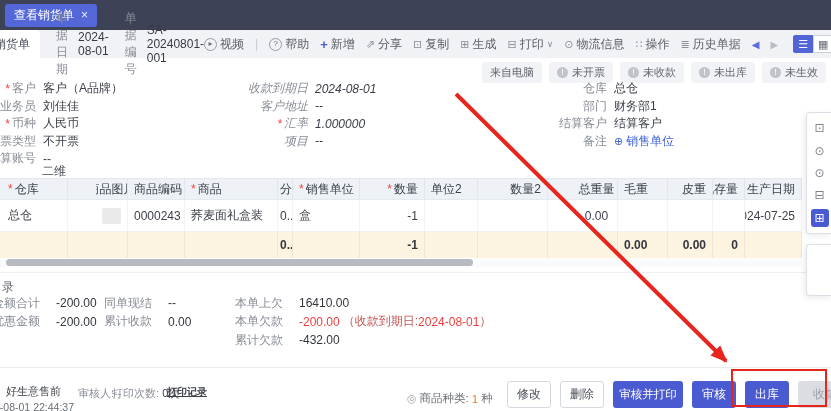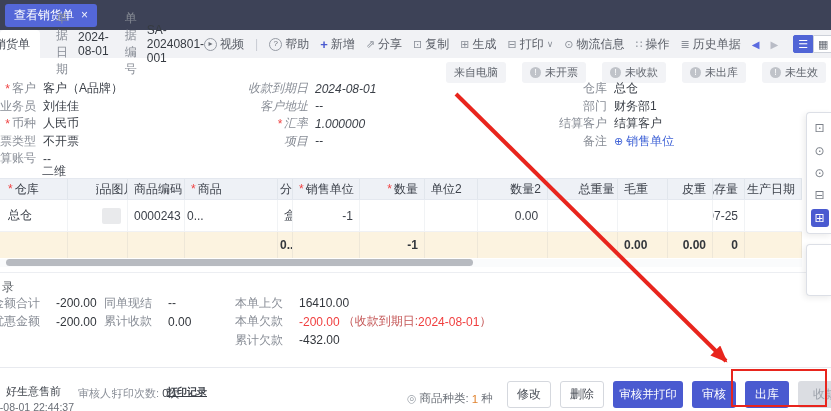--- a/index.html
+++ b/index.html
@@ -27,21 +27,21 @@
   .tsep{color:#c9ccd2;}
   .caret{color:#8a8f98;font-size:9px;}
   .nav-prev{color:#5b6be0;font-size:10px;cursor:pointer;}
   .nav-next{color:#b9bcc6;font-size:10px;cursor:pointer;}
   .vtoggle{display:flex;margin-left:4px;}
   .vt{width:20px;height:18px;display:flex;align-items:center;justify-content:center;font-size:11px;border:1px solid #cdd1d9;box-sizing:border-box;cursor:pointer;}
   .vt.on{background:#5165d6;border-color:#5165d6;color:#fff;border-radius:2px 0 0 2px;}
   .vt.off{background:#fff;color:#6a6f78;border-radius:0 2px 2px 0;}
 
   
-  .badges{position:absolute;top:62px;right:5px;display:flex;gap:16px;}
+  .badges{position:absolute;top:62px;right:5px;display:flex;gap:7px;}
   .badge{background:#f2f3f6;border-radius:3px;padding:3px 8px;font-size:11px;color:#62676f;display:flex;align-items:center;gap:4px;white-space:nowrap;}
   .bi{width:11px;height:11px;border-radius:50%;background:#c0c3c9;color:#fff;font-size:9px;display:flex;align-items:center;justify-content:center;line-height:1;}
 
   
   .fcol{position:absolute;top:80px;}
   #fcol1{left:0;}
   #fcol2{left:230px;font-style:italic;}
   #fcol3{left:548px;}
   .frow{height:17.5px;display:flex;align-items:center;}
   .flbl{display:flex;justify-content:flex-end;align-items:center;overflow:hidden;white-space:nowrap;color:#878c95;flex:none;}
@@ -354,20 +354,21 @@
       <div class="tc th num">
           <span>生产日期</span>
         </div>
     </div>
     <div class="trow td-row">
       <div class="tc c0">总仓</div>
       <div class="tc cen">
           <span class="img-ph"></span>
         </div>
       <div class="tc">0000243</div>
+      <div class="tc">荞麦面礼盒装</div>
       <div class="tc c4">0...</div>
       <div class="tc">盒</div>
       <div class="tc num">-1</div>
       <div class="tc"></div>
       <div class="tc num"></div>
       <div class="tc cen">0.00</div>
       <div class="tc"></div>
       <div class="tc num"></div>
       <div class="tc num"></div>
       <div class="tc num">2024-07-25</div>

